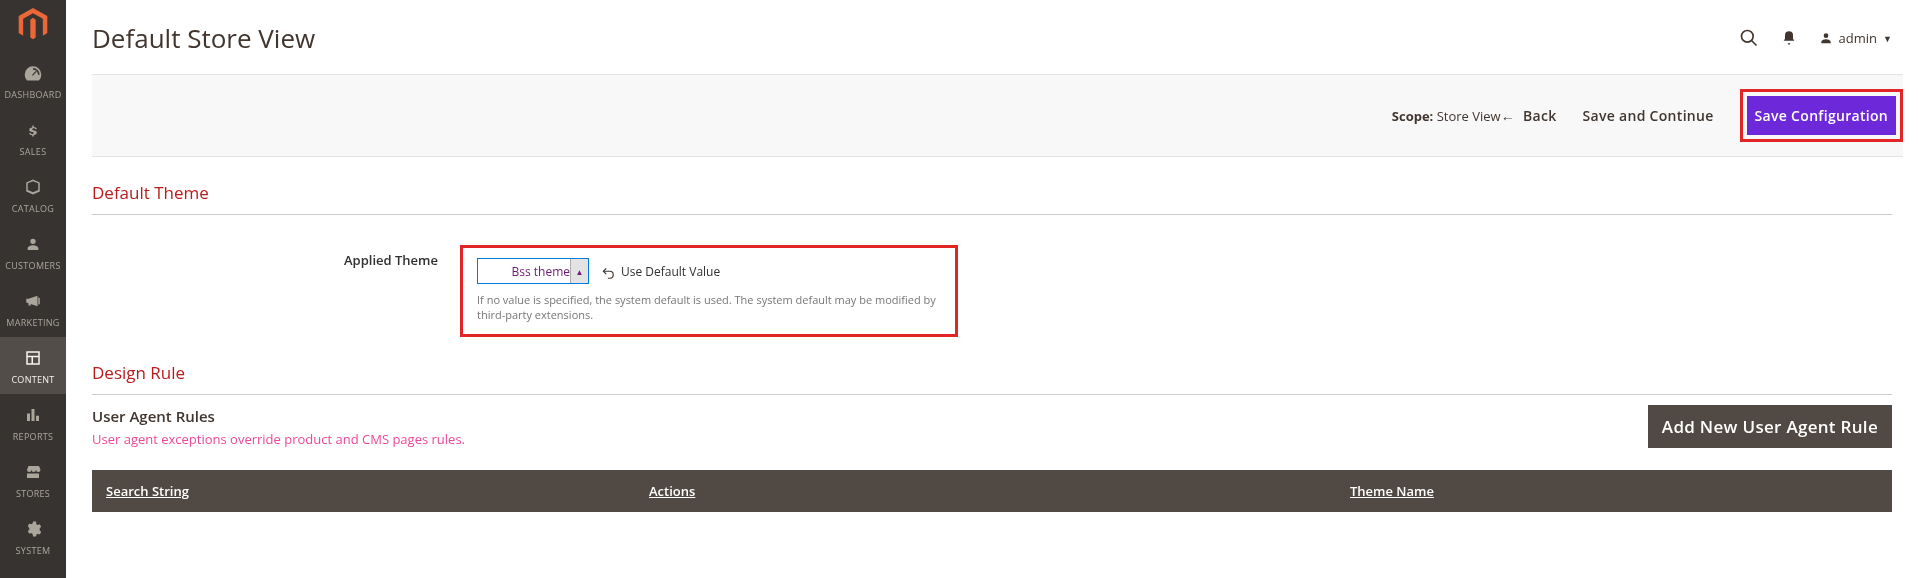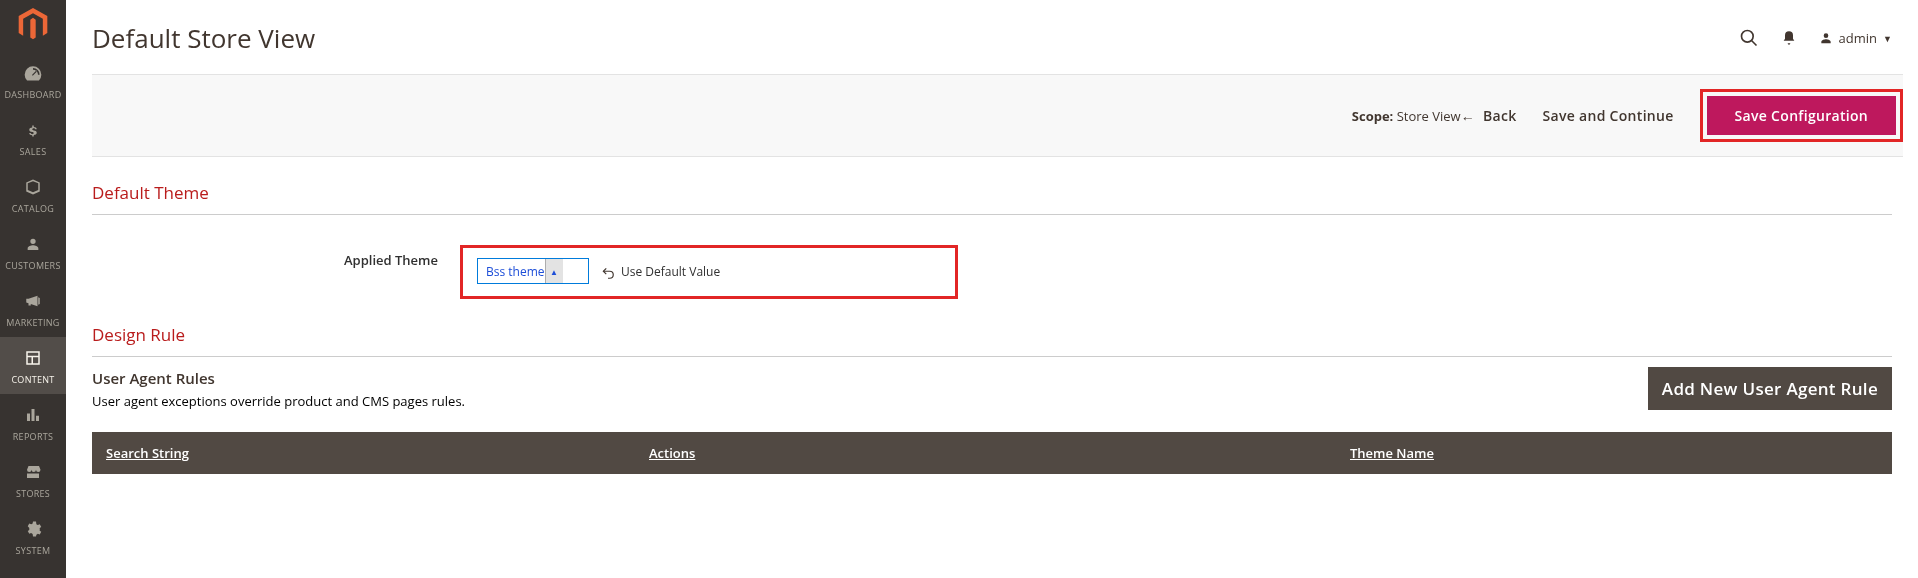--- a/index.html
+++ b/index.html
@@ -17,35 +17,35 @@
 .header-actions { display:flex; align-items:center; gap:22px; color:#41362f; }
 .admin-drop { display:flex; align-items:center; gap:6px; font-size:13px; color:#41362f; }
 .admin-drop span.caret { font-size:9px; }
 .toolbar { display:flex; align-items:center; justify-content:flex-end; background:#f8f8f8; border:1px solid #e3e3e3; border-left:none; border-right:none; margin:8px 15px 0 26px; padding:14px 0 14px 18px; }
 .scope { font-size:13px; color:#41362f; }
 .scope .lbl { font-weight:700; }
 .tb-actions { display:flex; align-items:center; gap:26px; padding-right:0; }
 .back-link { display:flex; align-items:center; gap:8px; font-size:14px; color:#41362f; font-weight:600; letter-spacing:0.3px; cursor:pointer; }
 .sc-link { font-size:14px; color:#41362f; font-weight:600; letter-spacing:0.3px; cursor:pointer; }
 .save-btn-wrap { border:3px solid #e22626; padding:4px; }
-.save-btn { background:#be185d; color:#fff; border:none; padding:10px 28px; font-size:14px; font-weight:600; letter-spacing:0.3px; cursor:pointer; }
+.save-btn { background:#6d28d9; color:#fff; border:none; padding:10px 8px; font-size:14px; font-weight:600; letter-spacing:0.3px; cursor:pointer; }
 .section { padding:24px 26px 0 26px; }
 .sect-title { font-size:17px; color:#b91c1c; padding-bottom:10px; border-bottom:1px solid #ccc; }
 .theme-row { display:flex; align-items:flex-start; margin-top:30px; position:relative; }
 .theme-label { width:368px; text-align:right; font-size:13px; font-weight:600; color:#303030; padding-top:6px; padding-right:22px; }
 .theme-box { border:3px solid #e22626; padding:10px 14px 12px 14px; width:498px; }
 .theme-box-inner { display:flex; align-items:center; gap:12px; }
-.theme-select { width:112px; height:26px; border:1px solid #007bdb; background:#fff; display:flex; align-items:center; justify-content:flex-start; padding:0 0 0 8px; font-size:12px; color:#1d4ed8; }
+.theme-select { width:112px; height:26px; border:1px solid #007bdb; background:#fff; display:flex; align-items:center; justify-content:flex-end; padding:0 0 0 8px; font-size:12px; color:#701a75; }
 .theme-select .arrow-box { width:18px; height:24px; background:#e3e3e3; border-left:1px solid #adadad; display:flex; align-items:center; justify-content:center; font-size:8px; }
 .use-default { display:flex; align-items:flex-end; gap:6px; font-size:12px; color:#303030; cursor:pointer; }
 .hint { font-size:11px; color:#777; margin-top:8px; }
 .ua-block { padding:10px 26px 0 26px; }
 .ua-head { display:flex; justify-content:space-between; align-items:flex-end; }
 .ua-title { font-size:15px; font-weight:600; color:#41362f; margin-bottom:4px; }
-.ua-sub { font-size:13px; color:#000000; }
+.ua-sub { font-size:13px; color:#ec4899; }
 .add-rule-btn { background:#514943; color:#fff; border:none; padding:10px 14px; font-size:17px; font-weight:600; letter-spacing:0.3px; cursor:pointer; }
 .ua-table { margin-top:22px; }
 .ua-thead { display:flex; background:#514943; color:#fff; font-size:13px; font-weight:600;text-decoration:underline; }
 .ua-th { padding:12px 14px; }
 .ua-th.c1 { flex:0 0 543px; }
 .ua-th.c2 { flex:0 0 556px; }
 .ua-th.c3 { flex:1; }
 .iconbtn { cursor:pointer; display:flex; align-items:center; justify-content:center; }
 </style>
 </head>
@@ -184,20 +184,21 @@
             <span class="arrow-box">▲</span>
           </div>
           <div class="use-default">
             <svg width="14" height="14" viewBox="0 0 24 24" fill="none" stroke="#41362f" stroke-width="2">
                 <path d="M9 14l-5-5 5-5"></path>
                 <path d="M4 9h11a6 6 0 0 1 0 12h-3"></path>
               </svg>
             <span>Use Default Value</span>
           </div>
         </div>
+        <div class="hint">If no value is specified, the system default is used. The system default may be modified by third-party extensions.</div>
       </div>
     </div>
   </div>
 
   <div class="section">
     <div class="sect-title">Design Rule</div>
   </div>
 
   <div class="ua-block">
     <div class="ua-head">

